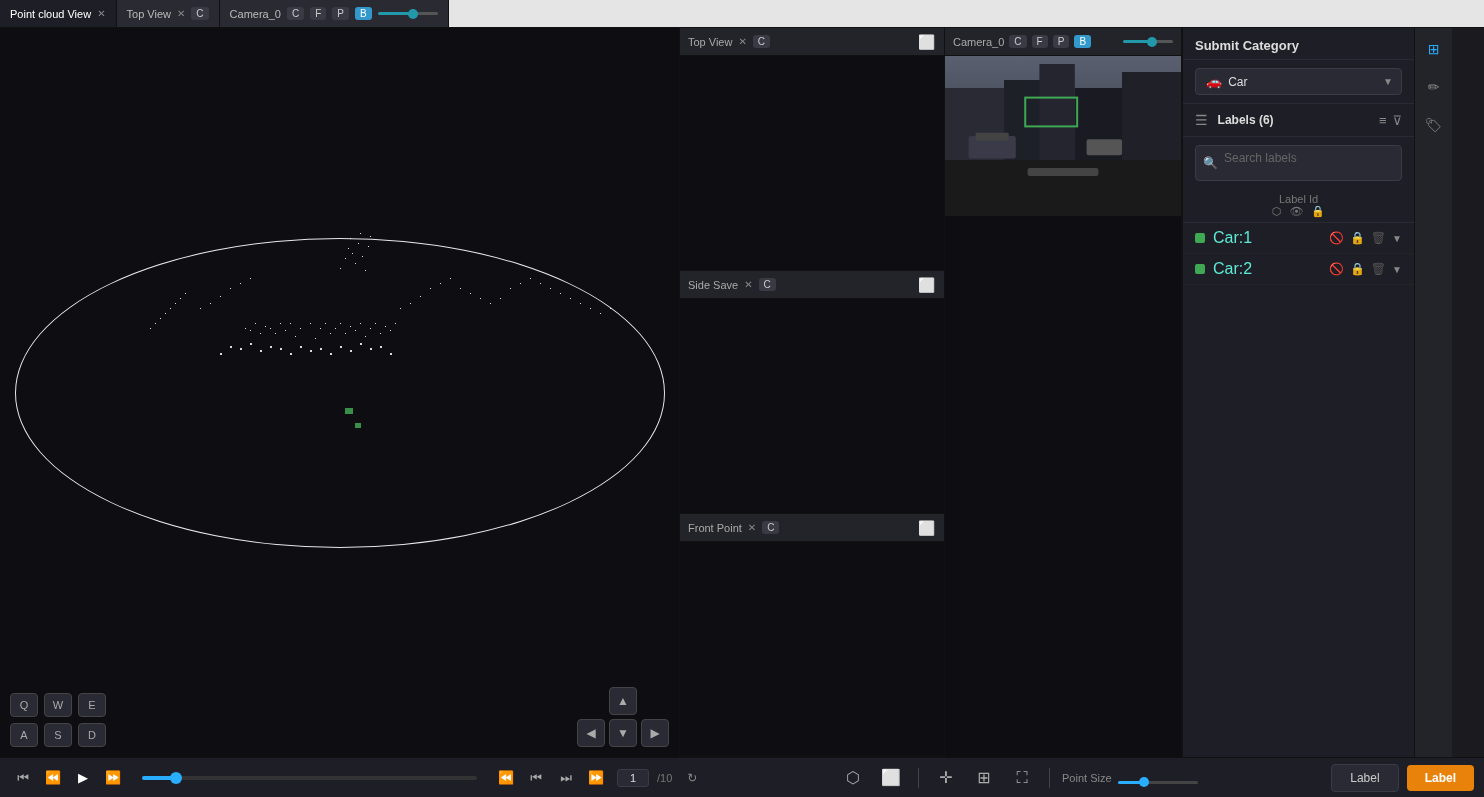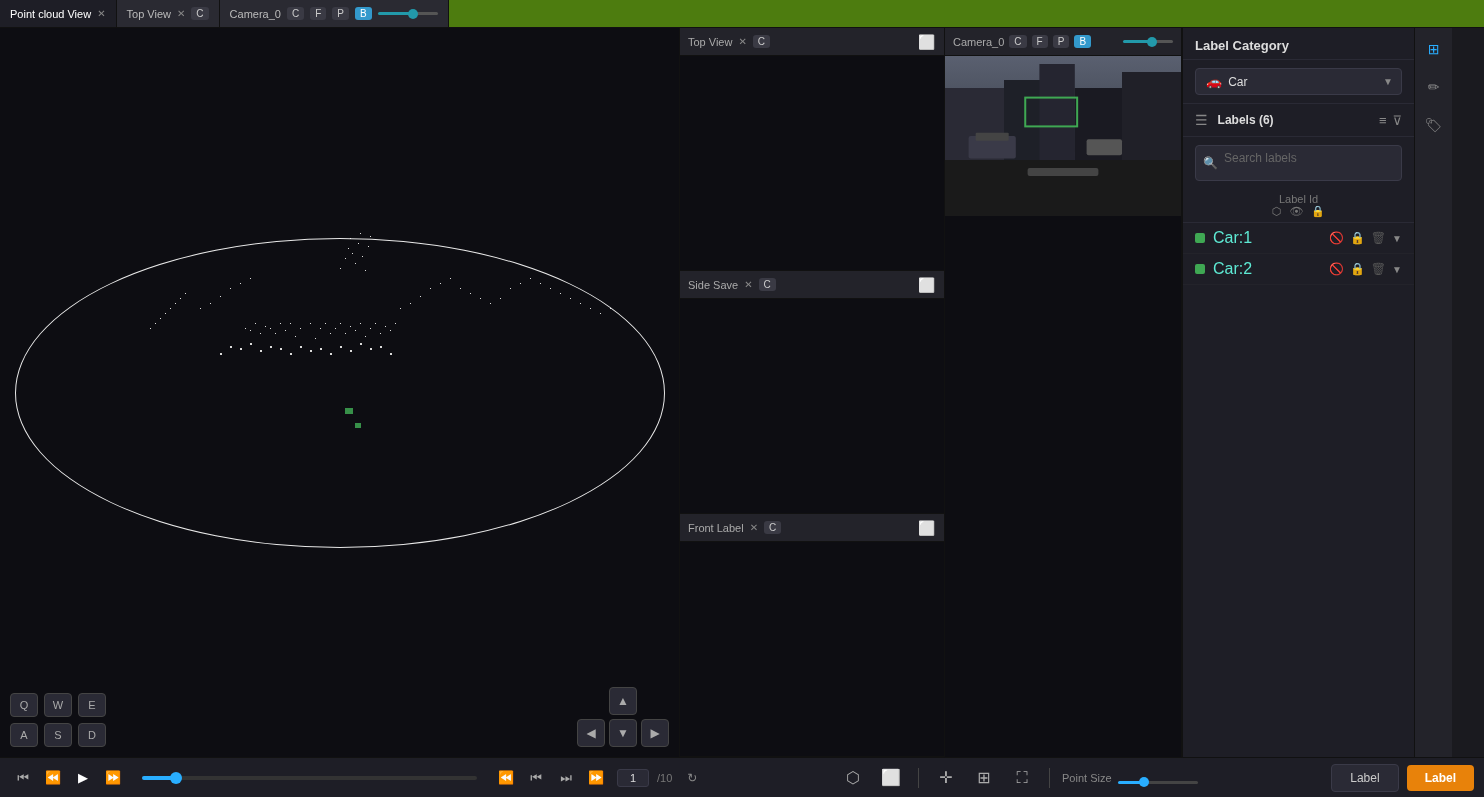--- a/index.html
+++ b/index.html
@@ -11,21 +11,21 @@
       width: 1484px;
       height: 797px;
       overflow: hidden;
       display: flex;
       flex-direction: column;
     }
 
     
     .top-bar {
       height: 28px;
-      background: #4d7c0f;
+      background: #e5e5e5;
       display: flex;
       align-items: flex-end;
       border-bottom: 1px solid #111;
       flex-shrink: 0;
     }
     .tab {
       display: flex;
       align-items: center;
       padding: 0 10px;
       height: 100%;
@@ -713,21 +713,21 @@
       </div>
       <div class="view-panel-content">
         <svg width="100%" height="100%">
           <rect width="100%" height="100%" fill="#0d0d12"></rect>
         </svg>
       </div>
     </div>
 
     <div class="view-panel">
       <div class="view-panel-header">
-        <span>Front Label</span>
+        <span>Front Point</span>
         <span class="tab-close">✕</span>
         <span class="view-badge">C</span>
         <span class="maximize-btn">⬜</span>
       </div>
       <div class="view-panel-content">
         <svg width="100%" height="100%">
           <rect width="100%" height="100%" fill="#0d0d12"></rect>
         </svg>
       </div>
     </div>
@@ -776,21 +776,21 @@
         </svg>
       </div>
     </div>
 
     <div style="flex:1;background:#0d0d12;"></div>
   </div>
 
   <div class="right-panel">
     <div class="right-inner">
       <div class="right-content">
-        <div class="section-title">Label Category</div>
+        <div class="section-title">Submit Category</div>
 
         <div class="label-category-section">
           <div class="category-select-display">
             <span class="car-icon-sm">🚗</span>
             <span>Car</span>
             <span class="chevron-down">▼</span>
           </div>
         </div>
 
         <div class="labels-section">

